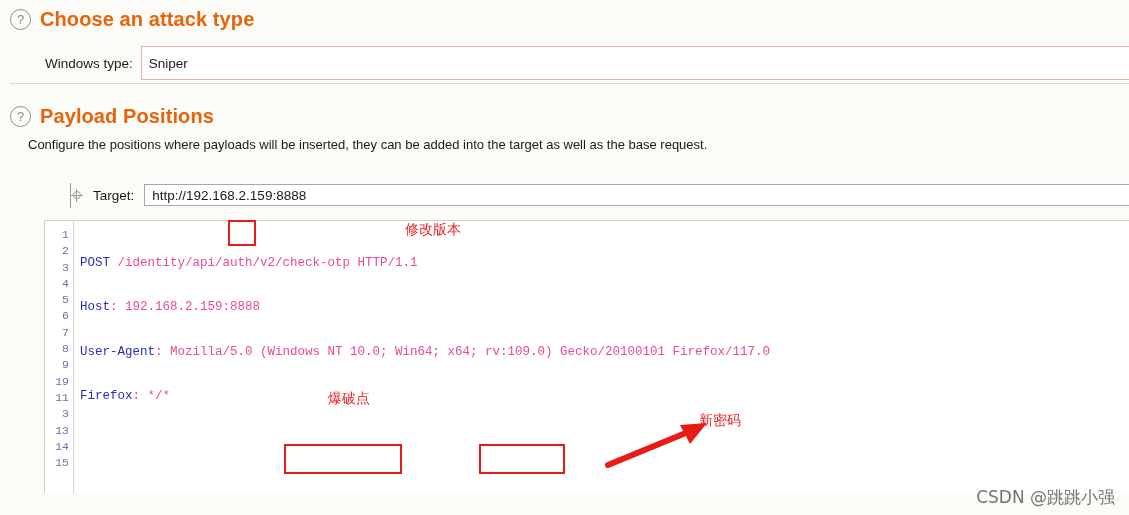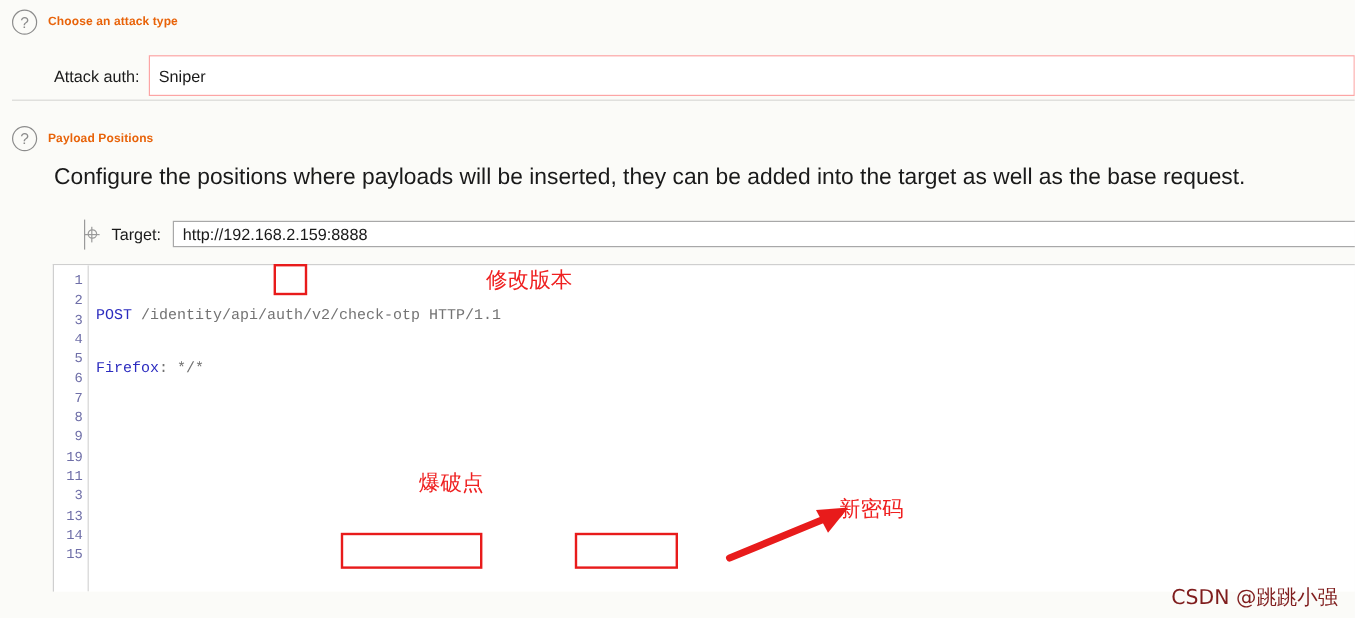--- a/index.html
+++ b/index.html
@@ -22,21 +22,21 @@
   .help-icon{
     width:21px;height:21px;border-radius:50%;
     border:1.5px solid #8c8c8c;
     color:#8c8c8c;
     display:flex;align-items:center;justify-content:center;
     font-size:13px;line-height:1;font-family:"Liberation Sans",sans-serif;
     flex:0 0 auto;
     box-sizing:border-box;
   }
   .section-title{
-    color:#e8630a;font-weight:bold;font-size:10px;
+    color:#e8630a;font-weight:bold;font-size:20px;
     letter-spacing:0.1px;
   }
   .hr{
     height:1px;background:#d9d9d6;border:0;
   }
 
   
   .attack-row{
     display:flex;align-items:center;
     padding-left:45px;
@@ -47,22 +47,22 @@
     height:22px;
     border:1px solid #fca5a5;
     background:#ffffff;
     display:flex;align-items:center;
     padding:16px 7px;
     font-size:13.5px;
     box-sizing:border-box;
   }
 
   .desc{
-    padding-left:45px;
-    font-size:19px;
+    padding-left:28px;
+    font-size:13px;
     color:#1a1a1a;
     text-align:center;
   }
 
   
   .target-row{
     display:flex;align-items:center;gap:10px;
     padding-left:12px;
   }
   .crosshair{
@@ -116,57 +116,57 @@
   .gutter div{height:16.3px;line-height:16.3px;font-size:11.5px;}
   .code{
     flex:1 1 auto;
     padding-top:6px;
     padding-left:6px;
     white-space:pre;
     position:relative;
   }
   .code .ln{height:16.3px;line-height:16.3px;}
   .hdr{color:#2b2bbf;margin-top:26px;}
-  .val{color:#737373;}
+  .val{color:#ec4899;}
 
   
   .anno{
     position:absolute;
     color:#ef2020;
     font-family:"DejaVu Sans","Liberation Sans",sans-serif;
-    font-size:18px;
+    font-size:14px;
     font-weight:500;
     white-space:nowrap;
   }
   .redbox{
     position:absolute;
     border:2px solid #e81b1b;
     box-sizing:border-box;
     pointer-events:none;
   }
   .arrow{position:absolute;left:595px;top:408px;}
   .watermark{
     position:absolute;right:14px;bottom:6px;
-    color:#7f1d1d;font-size:17px;
+    color:#737373;font-size:17px;
     font-family:"DejaVu Sans","Liberation Sans",sans-serif;
     white-space:nowrap;
   }
 </style>
 </head>
 <body>
 
 <div class="page">
 
   <div class="section-head" style="position:absolute;left:0;top:8px;">
     <span class="help-icon">?</span>
     <span class="section-title">Choose an attack type</span>
   </div>
 
   <div class="attack-row" style="position:absolute;left:0;top:46px;width:1129px;">
-    <span class="label">Attack auth:</span>
+    <span class="label">Windows type:</span>
     <span class="combo" style="width:1005px;">Sniper</span>
   </div>
 
   <div class="hr" style="position:absolute;left:10px;top:83px;width:1119px;"></div>
 
   <div class="section-head" style="position:absolute;left:0;top:105px;">
     <span class="help-icon">?</span>
     <span class="section-title">Payload Positions</span>
   </div>
 
@@ -194,39 +194,41 @@
       <div>19</div>
       <div>11</div>
       <div>3</div>
       <div>13</div>
       <div>14</div>
       <div>15</div>
     </div>
 
     <div class="code">
       <div class="ln"><span class="hdr">POST</span><span class="val"> /identity/api/auth/v2/check-otp HTTP/1.1</span></div>
+      <div class="ln"><span class="hdr">Host</span><span class="val">: 192.168.2.159:8888</span></div>
+      <div class="ln"><span class="hdr">User-Agent</span><span class="val">: Mozilla/5.0 (Windows NT 10.0; Win64; x64; rv:109.0) Gecko/20100101 Firefox/117.0</span></div>
       <div class="ln"><span class="hdr">Firefox</span><span class="val">: */*</span></div>
       
       
       
       
       
       
       
       
       
     </div>
   </div>
 
   <div class="redbox" style="left:228px;top:220px;width:28px;height:26px;"></div>
   <div class="redbox" style="left:284px;top:444px;width:118px;height:30px;"></div>
   <div class="redbox" style="left:479px;top:444px;width:86px;height:30px;"></div>
 
   <div class="anno" style="left:405px;top:221px;">修改版本</div>
-  <div class="anno" style="left:349px;top:390px;">爆破点</div>
+  <div class="anno" style="left:328px;top:390px;">爆破点</div>
   <div class="anno" style="left:699px;top:412px;">新密码</div>
 
   <svg class="arrow" width="130" height="70" viewBox="0 0 130 70">
     <line x1="13" y1="57" x2="98" y2="22" stroke="#e81b1b" stroke-width="6" stroke-linecap="round"></line>
     <polygon points="112,15 85,17 95,36" fill="#e81b1b"></polygon>
   </svg>
 
   <div class="watermark">CSDN @跳跳小强</div>
 
 </div>

